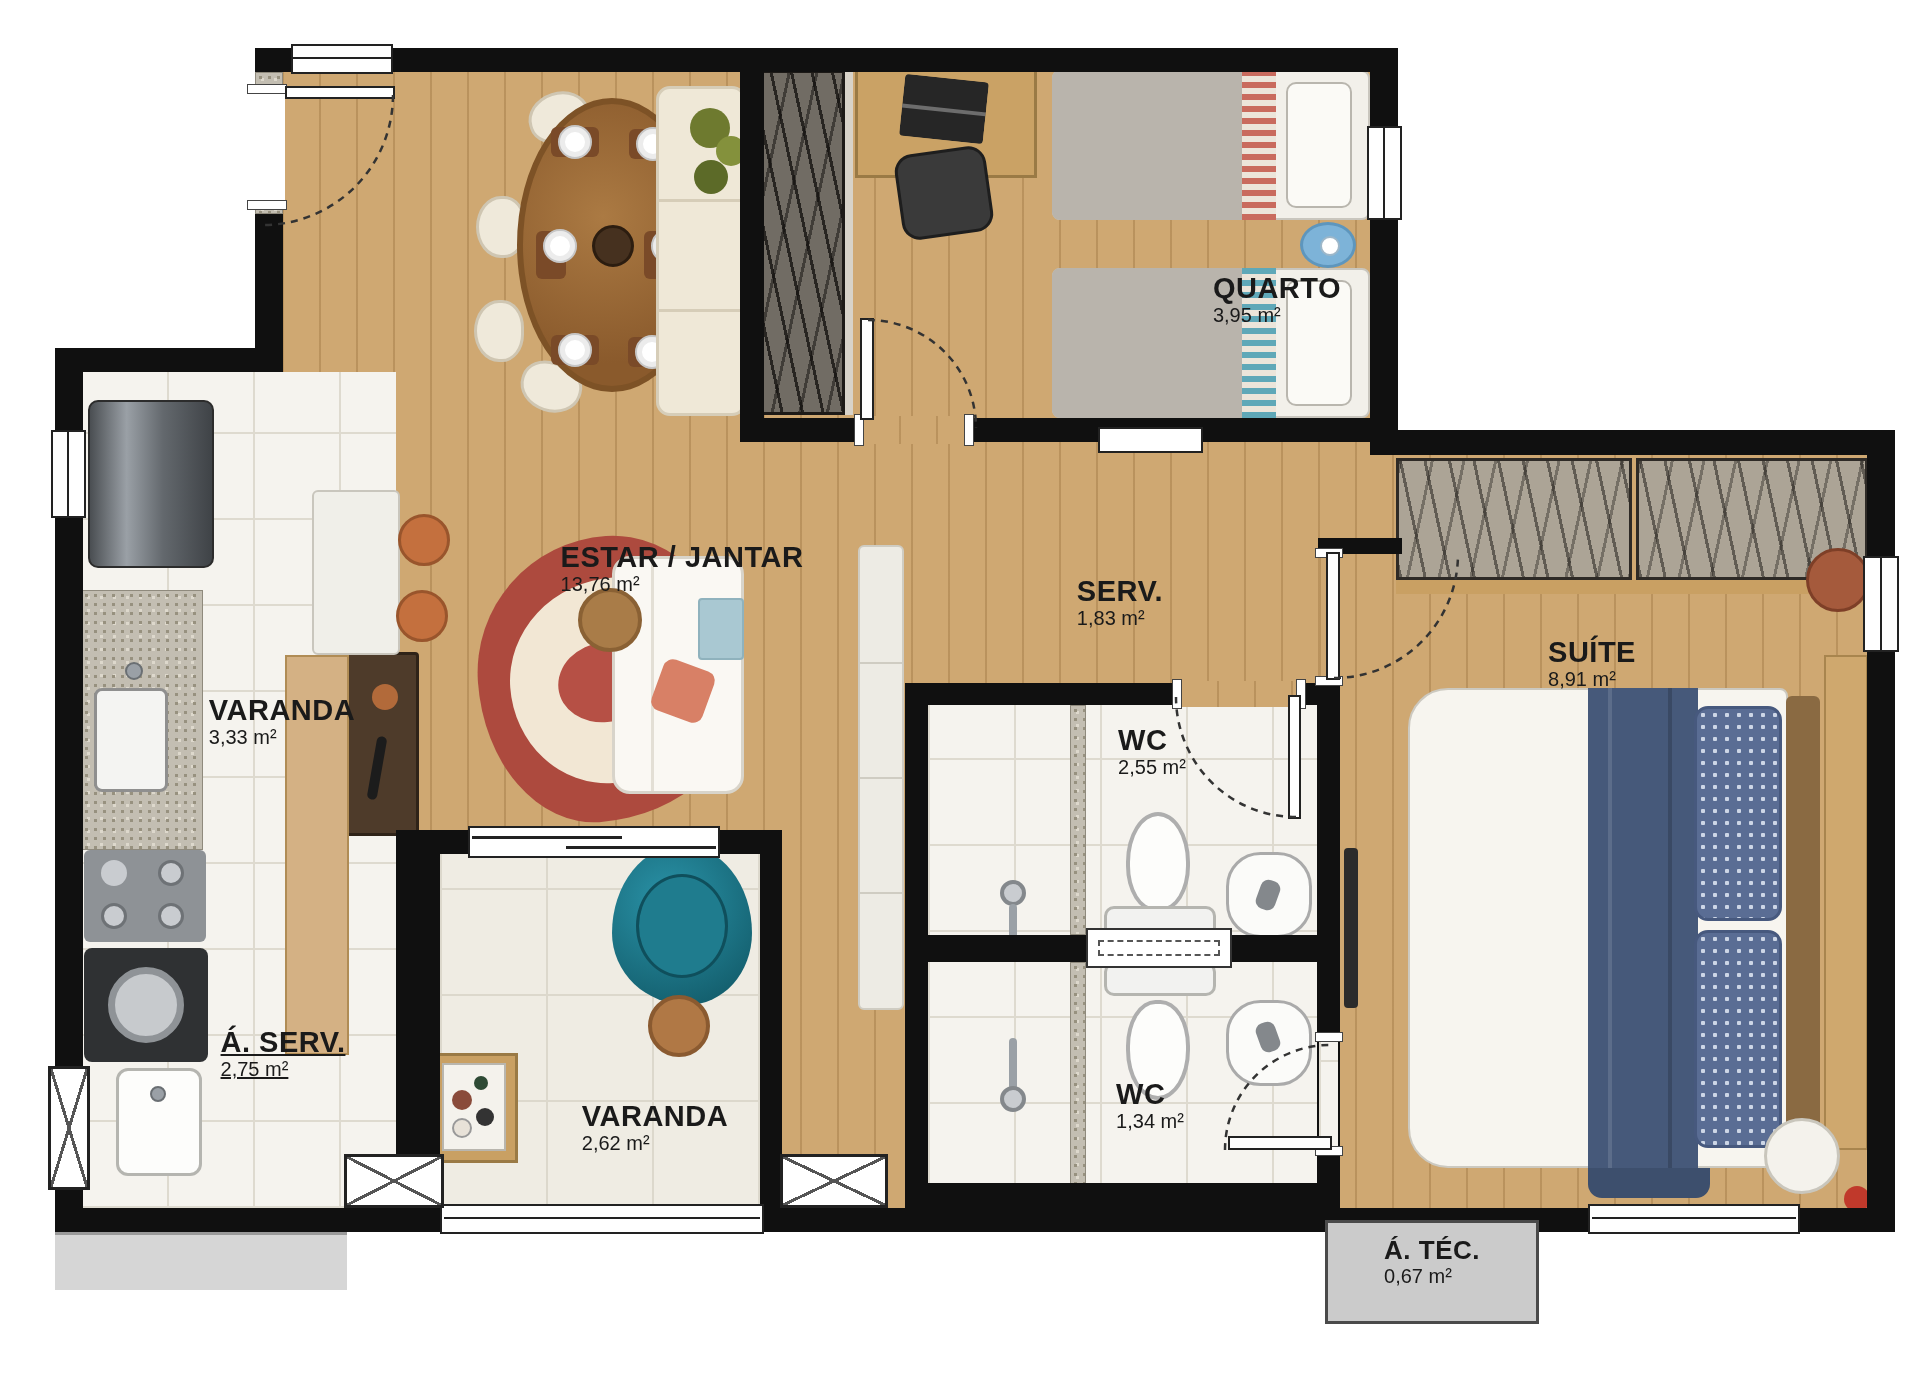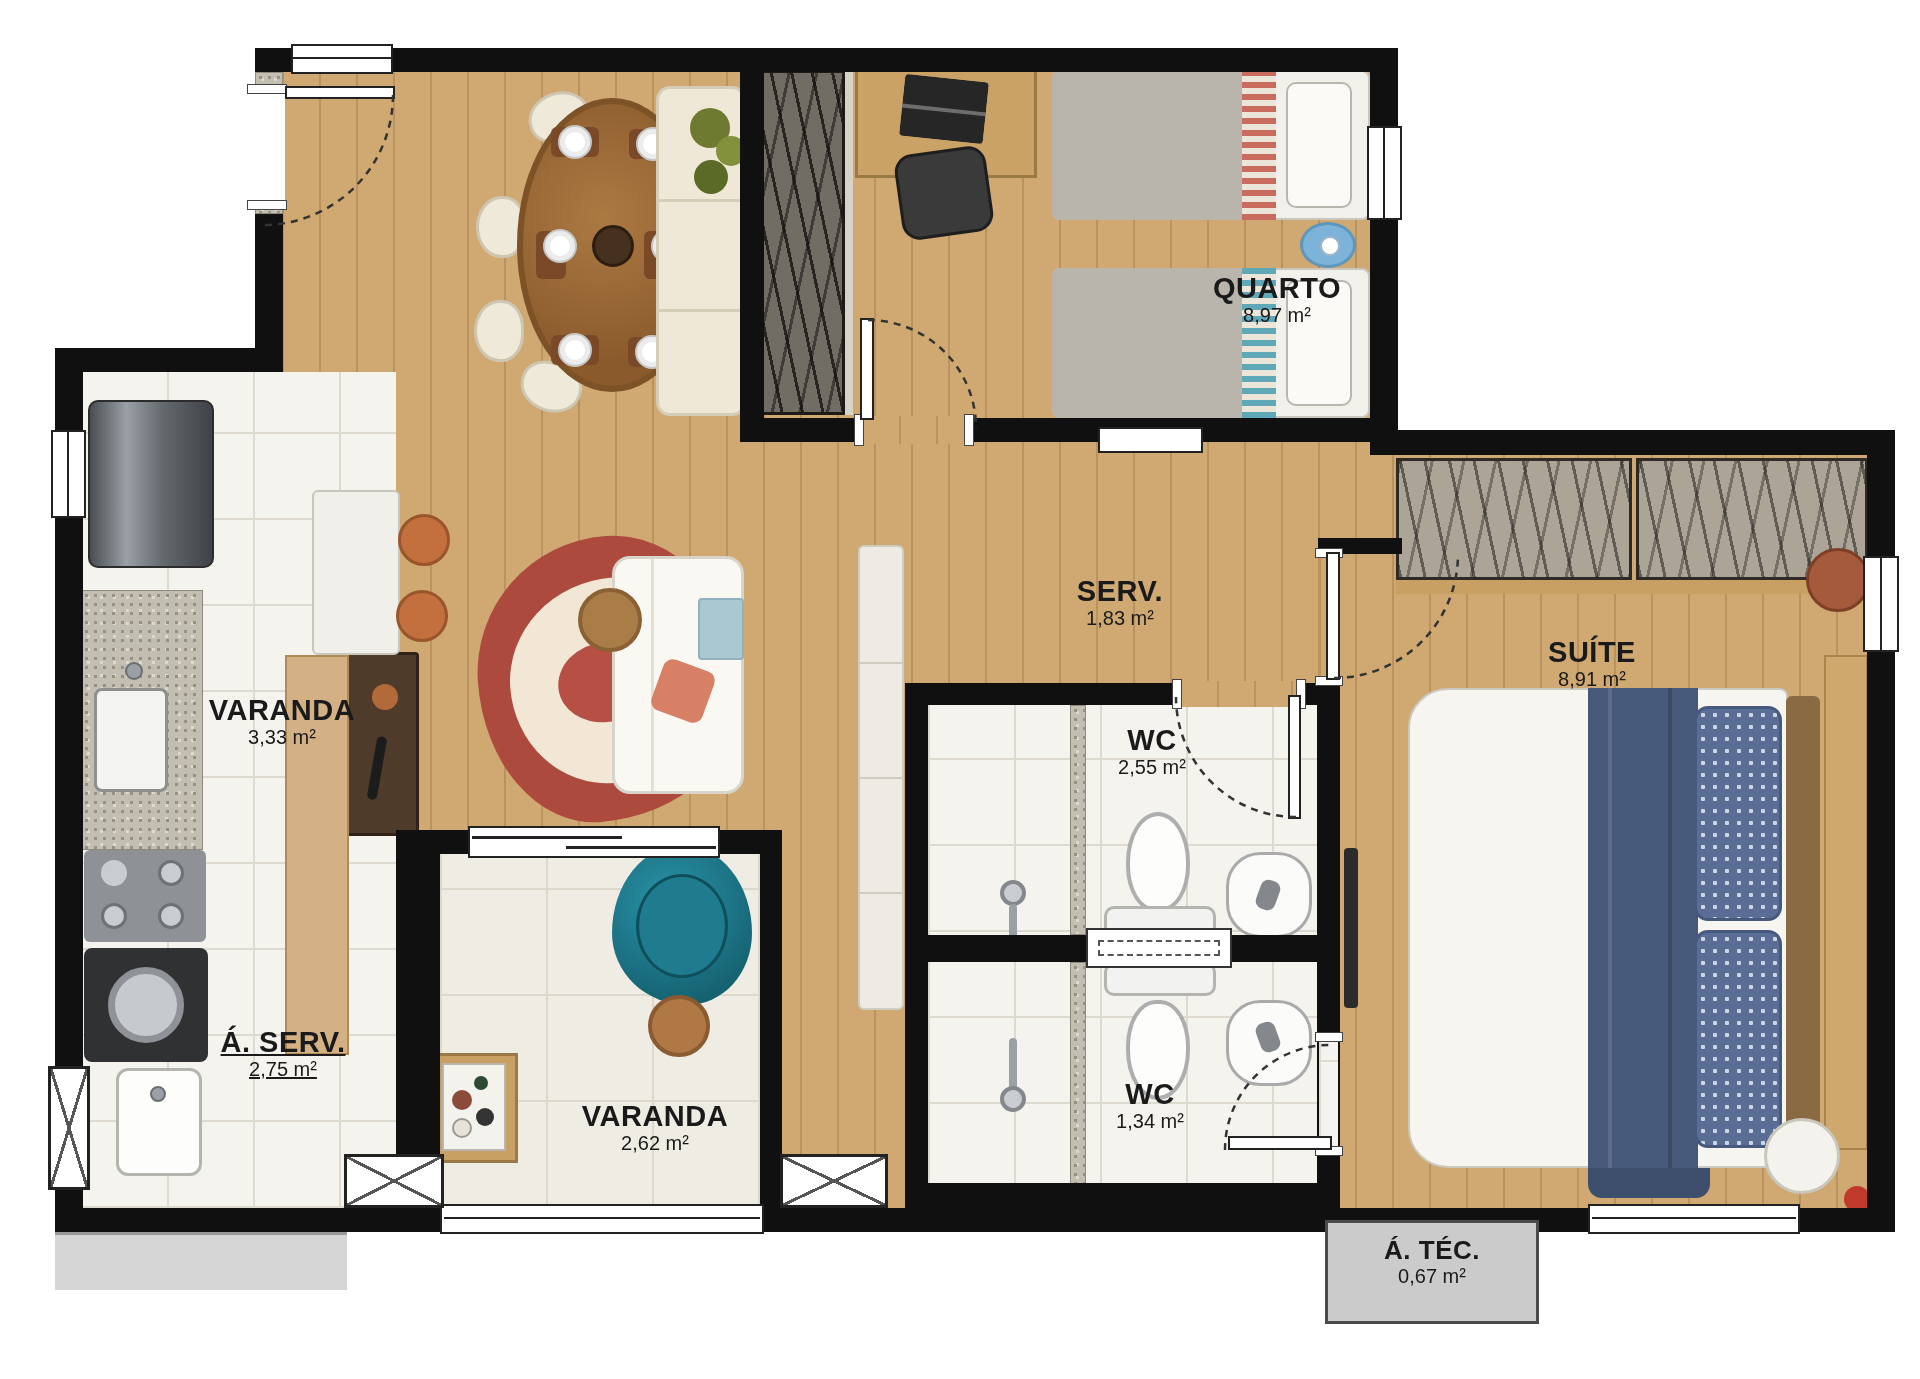--- a/index.html
+++ b/index.html
@@ -11,21 +11,21 @@
   .tile{position:absolute;background:repeating-linear-gradient(0deg,#dedacf 0 2px,rgba(0,0,0,0) 2px 86px),repeating-linear-gradient(90deg,#dedacf 0 2px,rgba(0,0,0,0) 2px 86px),#f5f3ee;}
   .btile{position:absolute;background:repeating-linear-gradient(0deg,#dcd8cc 0 2px,rgba(0,0,0,0) 2px 106px),repeating-linear-gradient(90deg,#dcd8cc 0 2px,rgba(0,0,0,0) 2px 106px),#efece3;}
   .gran{position:absolute;background-image:radial-gradient(#97917f 1.5px,rgba(0,0,0,0) 1.6px),radial-gradient(#ddd8cc 1.5px,rgba(0,0,0,0) 1.6px);background-size:9px 9px,13px 13px;background-color:#c3beb2;border:1px solid #8f8a7d;box-sizing:border-box;}
   .win{position:absolute;background:#fff;border:2px solid #222;box-sizing:border-box;}
   .winline{position:absolute;background:#222;}
   .xbox{position:absolute;background:linear-gradient(to top right,rgba(0,0,0,0) calc(50% - 1.5px),#555 calc(50% - 1.5px) calc(50% + 1.5px),rgba(0,0,0,0) calc(50% + 1.5px)),linear-gradient(to bottom right,rgba(0,0,0,0) calc(50% - 1.5px),#555 calc(50% - 1.5px) calc(50% + 1.5px),rgba(0,0,0,0) calc(50% + 1.5px)),#fff;border:3px solid #222;box-sizing:border-box;}
   .leaf{position:absolute;background:#fff;border:2px solid #222;box-sizing:border-box;}
   .jamb{position:absolute;background:#fff;border:1px solid #444;box-sizing:border-box;}
   .hatchL{position:absolute;background:repeating-linear-gradient(78deg,rgba(35,32,28,.55) 0 3px,rgba(0,0,0,0) 3px 24px),repeating-linear-gradient(102deg,rgba(35,32,28,.40) 0 3px,rgba(0,0,0,0) 3px 31px),#aca496;border:3px solid #2e2a26;box-sizing:border-box;}
   .hatchD{position:absolute;background:repeating-linear-gradient(78deg,rgba(15,13,11,.75) 0 3px,rgba(0,0,0,0) 3px 20px),repeating-linear-gradient(102deg,rgba(15,13,11,.5) 0 3px,rgba(0,0,0,0) 3px 27px),#716c64;border:3px solid #1d1a17;box-sizing:border-box;}
-  .rlabel{position:absolute;transform:translateX(-50%);text-align:center;color:#1a1a1a;line-height:1.12;z-index:60;white-space:nowrap;}
+  .rlabel{position:absolute;transform:translateX(-50%);text-align:left;color:#1a1a1a;line-height:1.12;z-index:60;white-space:nowrap;}
   .rlabel .t{font-size:29px;font-weight:bold;letter-spacing:.5px;}
   .rlabel .a{font-size:20px;font-weight:normal;}
   .chair{position:absolute;background:#efe9da;border:3px solid #cfc6b2;border-radius:50% 50% 44% 44%;box-sizing:border-box;}
   .plate{position:absolute;width:34px;height:34px;background:#fff;border:2px solid #c6c6c6;border-radius:50%;box-shadow:inset 0 0 0 5px #ececec;box-sizing:border-box;}
   .mat{position:absolute;width:48px;height:30px;background:#7a4a28;border-radius:6px;}
   svg.arcs{position:absolute;left:0;top:0;z-index:55;pointer-events:none;}
 </style>
 </head>
 <body>
 
@@ -236,23 +236,27 @@
     <path d="M 393 95 A 130 130 0 0 1 263 225" fill="none" stroke="#333" stroke-width="2.5" stroke-dasharray="7 6"></path>
     <path d="M 868 320 A 108 108 0 0 1 976 428" fill="none" stroke="#333" stroke-width="2.5" stroke-dasharray="7 6"></path>
     <path d="M 1296 817 A 120 120 0 0 1 1176 697" fill="none" stroke="#333" stroke-width="2.5" stroke-dasharray="7 6"></path>
     <path d="M 1225 1150 A 105 105 0 0 1 1330 1045" fill="none" stroke="#333" stroke-width="2.5" stroke-dasharray="7 6"></path>
     <path d="M 1334 678 A 124 124 0 0 0 1458 554" fill="none" stroke="#333" stroke-width="2.5" stroke-dasharray="7 6"></path>
   </svg>
 
   <div class="abs" style="left:55px;top:1232px;width:292px;height:58px;background:#d6d6d6;border-top:3px solid #9a9a9a;box-sizing:border-box;"></div>
   <div class="abs" style="left:1325px;top:1220px;width:214px;height:104px;background:#cbcbcb;border:3px solid #4a4a4a;box-sizing:border-box;"></div>
 
+  <div class="rlabel" style="left:682px;top:541px;">
+    <div class="t">ESTAR / JANTAR</div>
+    <div class="a">13,76 m²</div>
+  </div>
   <div class="rlabel" style="left:1277px;top:272px;">
     <div class="t">QUARTO</div>
-    <div class="a">8,97 m²</div>
+    <div class="a">3,95 m²</div>
   </div>
   <div class="rlabel" style="left:1120px;top:575px;">
     <div class="t">SERV.</div>
     <div class="a">1,83 m²</div>
   </div>
   <div class="rlabel" style="left:1592px;top:636px;">
     <div class="t">SUÍTE</div>
     <div class="a">8,91 m²</div>
   </div>
   <div class="rlabel" style="left:282px;top:694px;">

